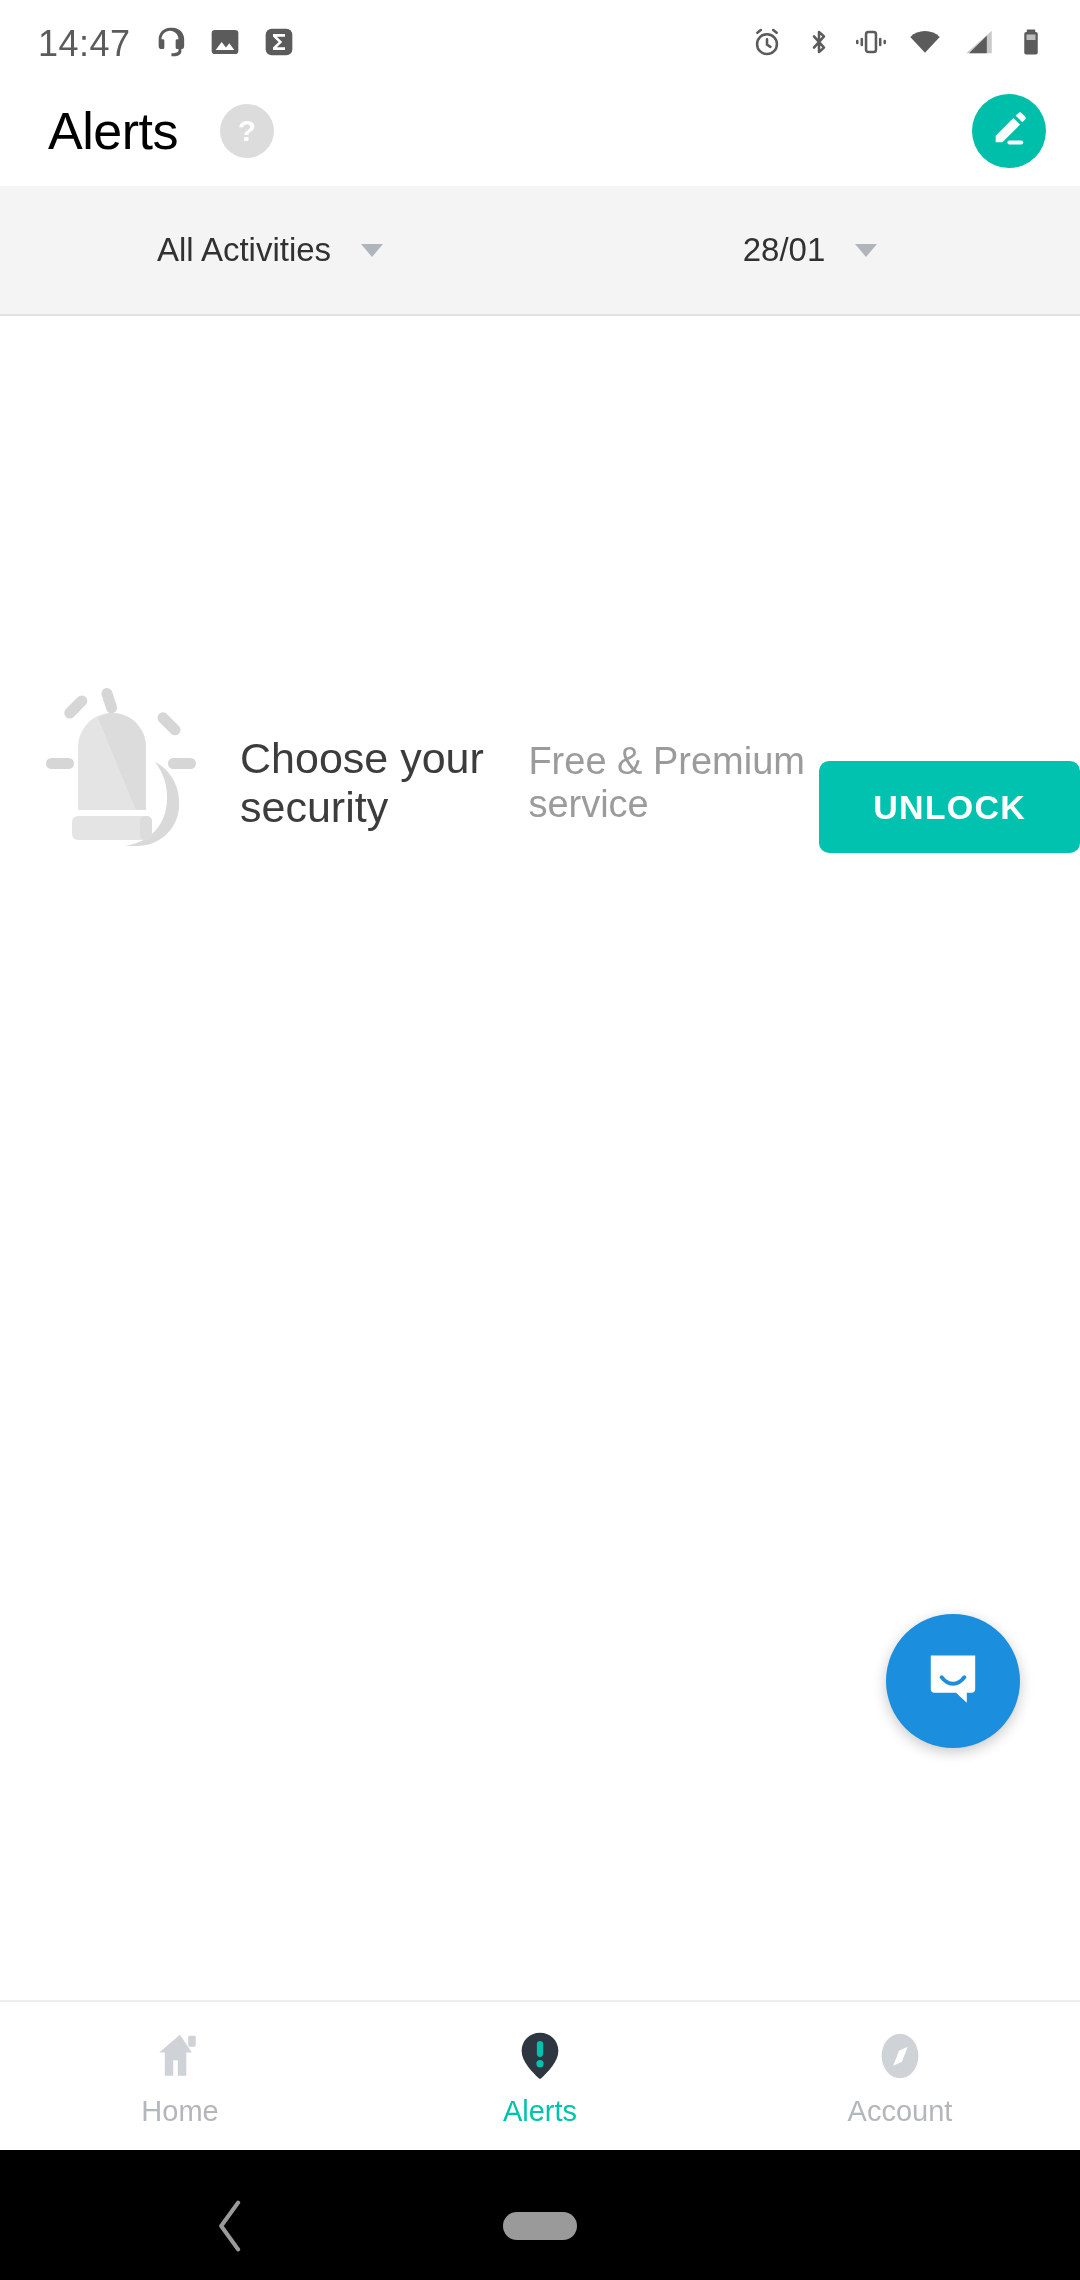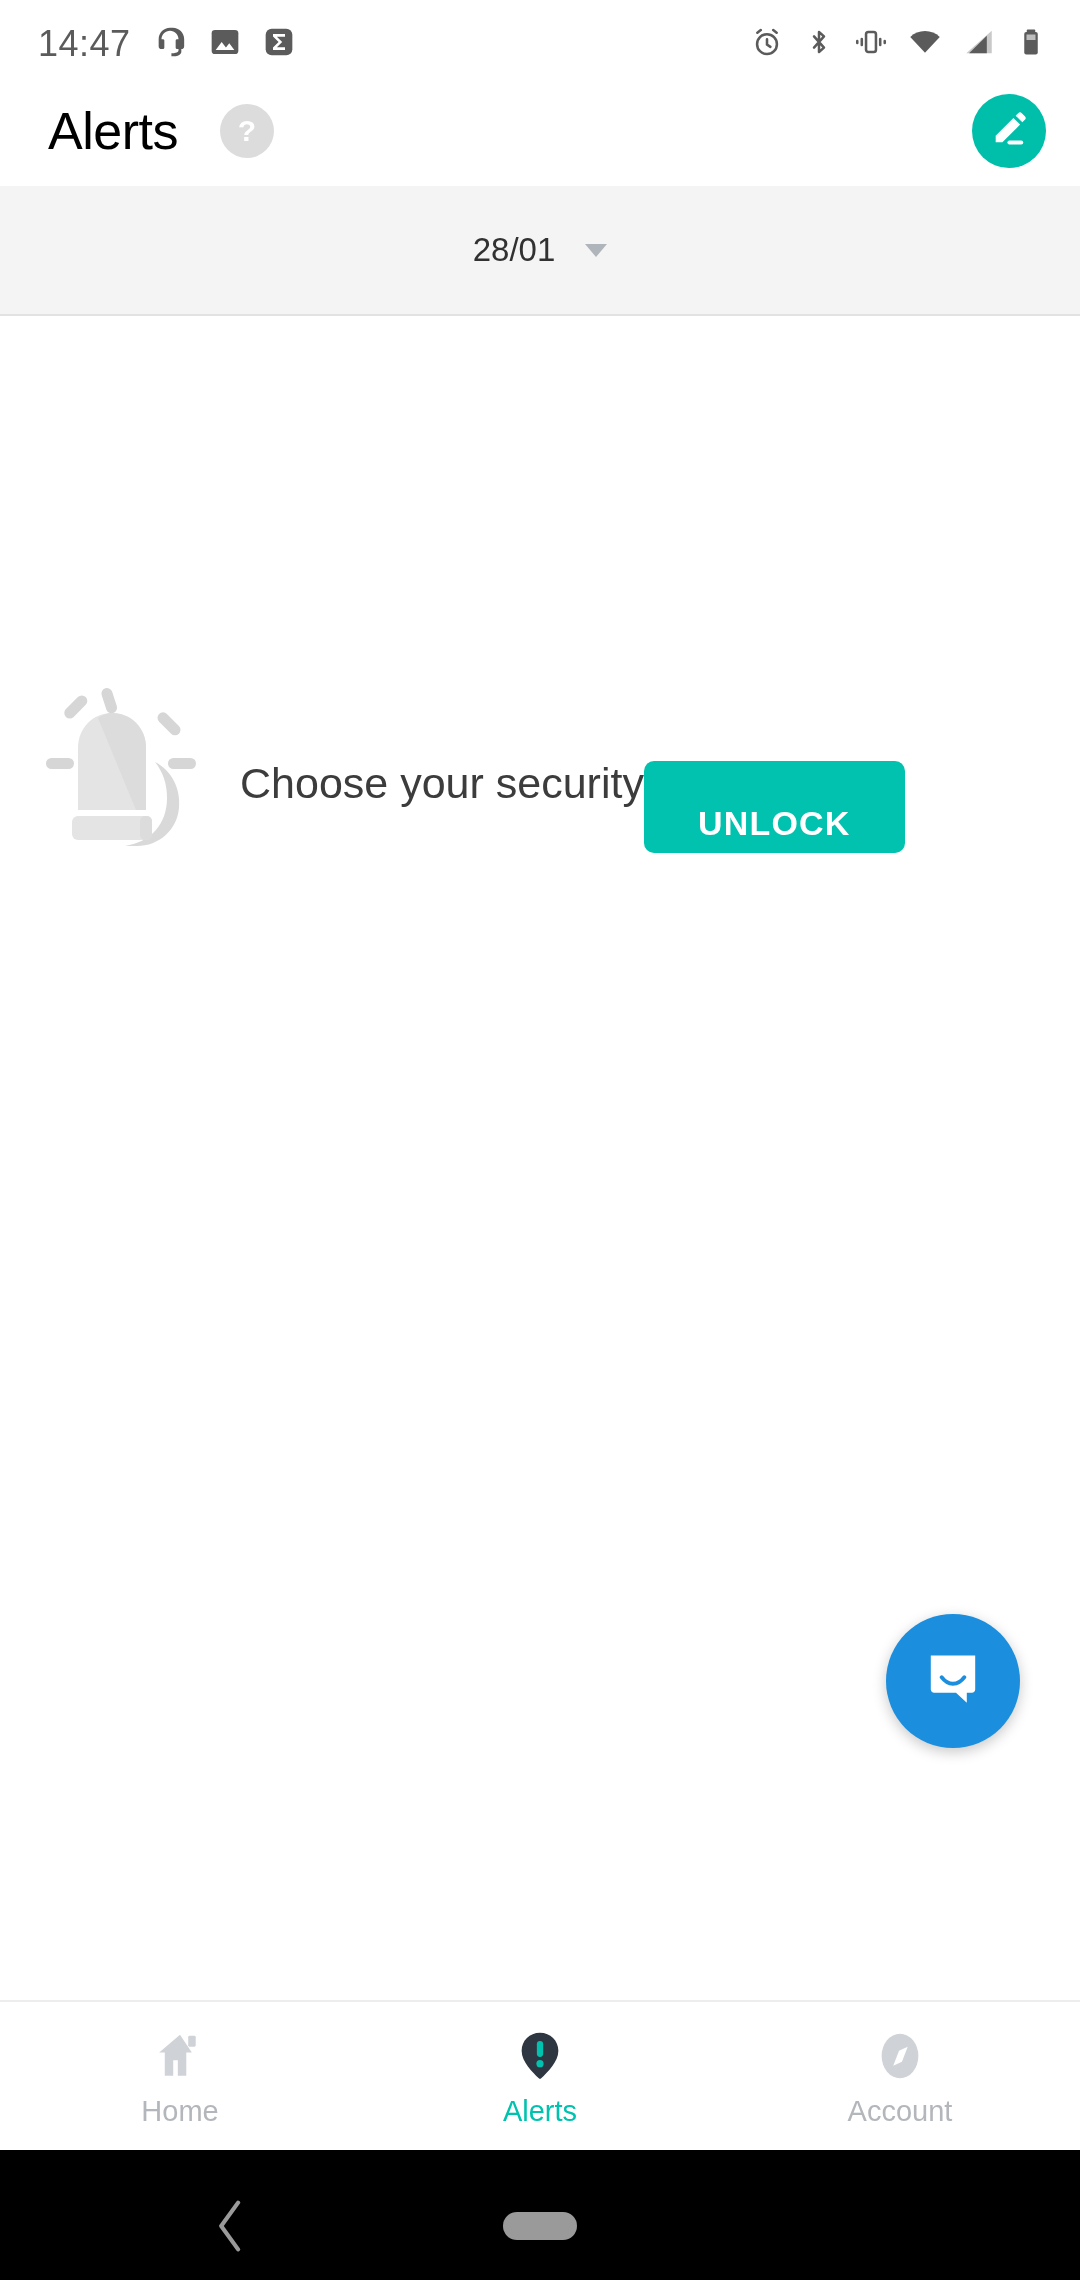--- a/index.html
+++ b/index.html
@@ -115,21 +115,21 @@
     font-size:38px;
     color:#9b9b9b;
   }
   .unlock-btn {
     margin-top:64px;
     background:#00c2ae;
     color:#ffffff;
     font-size:34px;
     font-weight:700;
     letter-spacing:1.2px;
-    padding:16px 54px;
+    padding:0 54px;
     height:92px;
     line-height:92px;
     border-radius:10px;
     border:none;
     text-align:center;
   }
 
   
   .chat-fab {
     position:absolute;
@@ -263,20 +263,24 @@
       <svg width="38" height="38" viewBox="0 0 24 24" fill="#ffffff">
         <path d="M3.6 16.2L14.8 5l4.2 4.2L7.8 20.4H3.6z"></path>
         <path d="M16.2 3.6l1.6-1.6a1.6 1.6 0 0 1 2.3 0l1.9 1.9a1.6 1.6 0 0 1 0 2.3l-1.6 1.6z"></path>
         <rect x="11" y="19.2" width="10" height="2.6" rx="1.3"></rect>
       </svg>
     </span>
   </div>
 </div>
 
 <div class="filterbar">
+  <div class="filter-item">
+    <span class="filter-label">All Activities</span>
+    <span class="caret"></span>
+  </div>
   <div class="filter-item">
     <span class="filter-label">28/01</span>
     <span class="caret"></span>
   </div>
 </div>
 
 <div class="content">
   <div class="empty-state">
     <span class="empty-illus">
       <svg width="240" height="190" viewBox="0 0 240 190">
@@ -288,20 +292,21 @@
           <rect x="168" y="78" width="28" height="11" rx="5.5"></rect>
         </g>
         <path d="M155 82c16 8 26 26 24 46-2 22-20 38-42 38h-12c26-4 42-22 42-48 0-14-4-26-12-36z" fill="#d9d9d9"></path>
         <path d="M78 68c0-20 15-35 34-35s34 15 34 35v62H78z" fill="#e4e4e4"></path>
         <path d="M112 33c19 0 34 15 34 35v62h-10l-38-92c4-3 9-5 14-5z" fill="#dcdcdc"></path>
         <rect x="72" y="136" width="80" height="24" rx="6" fill="#e4e4e4"></rect>
         <rect x="140" y="136" width="12" height="24" rx="5" fill="#dcdcdc"></rect>
       </svg>
     </span>
     <div class="empty-title">Choose your security</div>
+    <div class="empty-sub">Free &amp; Premium service</div>
     <button class="unlock-btn">UNLOCK</button>
   </div>
 
   <div class="chat-fab">
     <span>
       <svg width="72" height="72" viewBox="0 0 24 24">
         <path d="M4.6 4.2h14.8v11.3c0 .6-.5 1.1-1.1 1.1h-1.7v3.3l-3.6-3.3H5.7c-.6 0-1.1-.5-1.1-1.1z" fill="#ffffff"></path>
         <path d="M8.2 11.4c1.1 1.5 2.4 2.2 3.8 2.2s2.7-.7 3.8-2.2" fill="none" stroke="#1b8ede" stroke-width="1.3" stroke-linecap="round"></path>
       </svg>
     </span>

